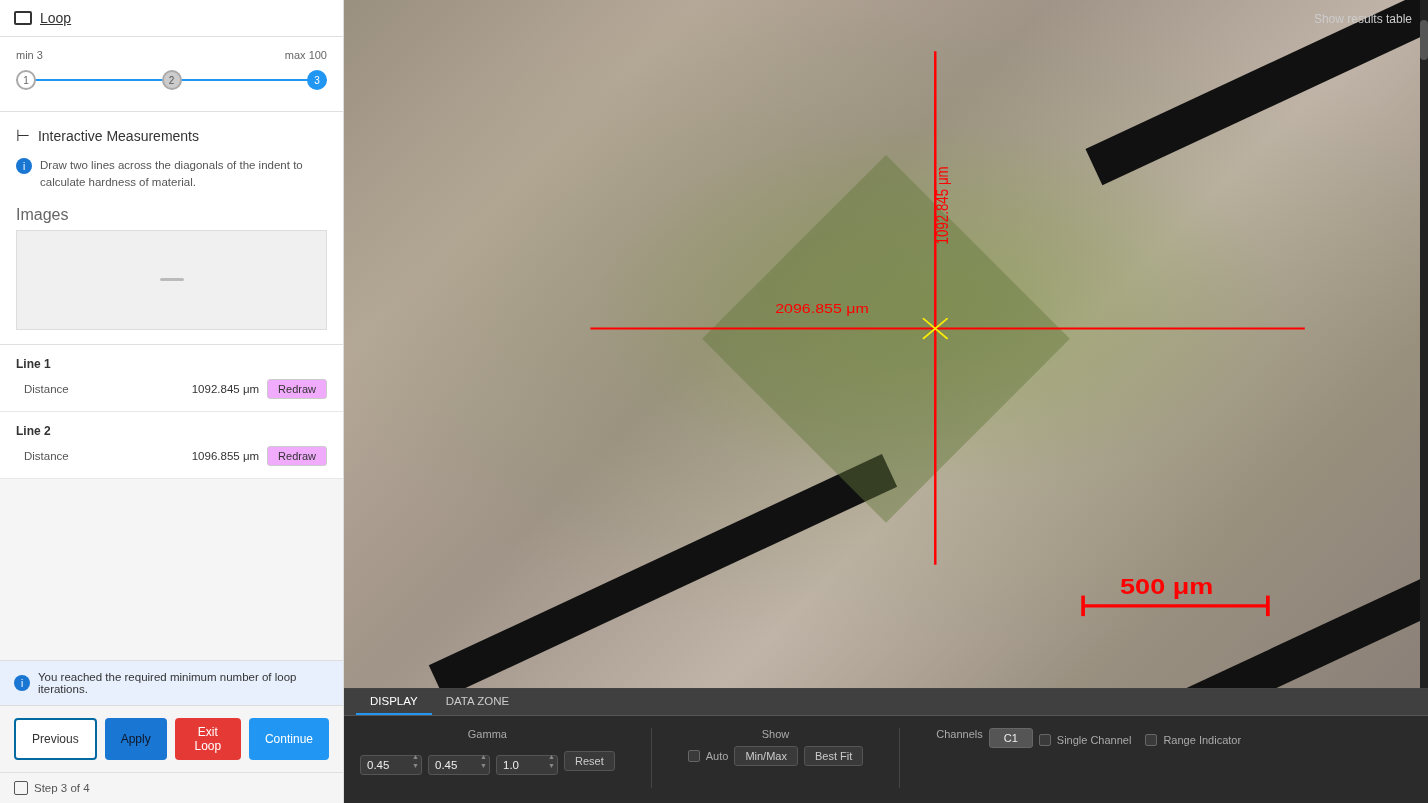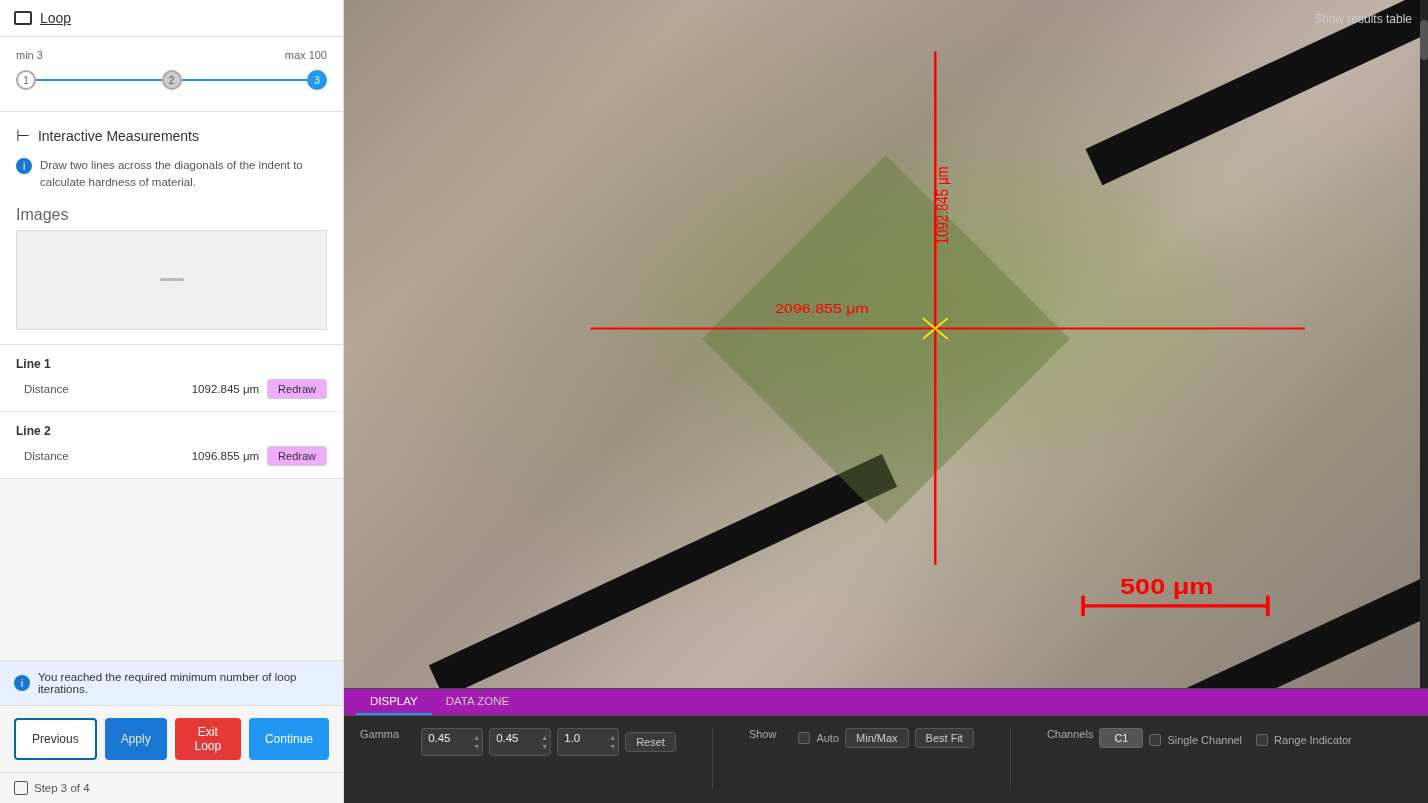--- a/index.html
+++ b/index.html
@@ -42,43 +42,43 @@
     .line-value { font-size: 11.5px; color: #333; }
     .redraw-btn { padding: 3px 10px; font-size: 11px; border: 1px solid #ccc; background: #f0abfc; border-radius: 3px; cursor: pointer; color: #333; }
 
     .status-bar { background: #e8f0fe; padding: 10px 14px; display: flex; align-items: center; gap: 8px; border-top: 1px solid #ddd; }
     .status-info-icon { width: 16px; height: 16px; border-radius: 50%; background: #1976d2; color: #fff; display: flex; align-items: center; justify-content: center; font-size: 10px; flex-shrink: 0; }
     .status-text { font-size: 11.5px; color: #333; }
 
     .action-buttons { display: flex; gap: 8px; padding: 12px 14px; background: #f5f5f5; border-top: 1px solid #ddd; }
     .btn { padding: 7px 16px; font-size: 12px; border-radius: 4px; cursor: pointer; border: none; font-weight: 500; }
     .btn-default { background: #fff; border: 2px solid #0369a1; color: #333; }
-    .btn-primary { background: #1976d2; color: #e5e5e5; }
+    .btn-primary { background: #1976d2; color: #0f172a; }
     .btn-success { background: #2196f3; color: #fff; }
     .btn-danger { background: #e53935; color: #fff; }
 
     .step-indicator { display: flex; align-items: center; gap: 6px; padding: 8px 14px; background: #f5f5f5; border-top: 1px solid #e0e0e0; font-size: 11.5px; color: #555; }
     .step-icon { width: 14px; height: 14px; border: 1.5px solid #555; border-radius: 2px; flex-shrink: 0; }
 
     
     .center-area { flex: 1; position: relative; background: #1a1a1a; overflow: hidden; }
 
     .show-results-btn { position: absolute; top: 12px; right: 16px; background: transparent; border: none; color: #ccc; font-size: 12px; cursor: pointer; }
 
     
     .bottom-panel { height: 115px; background: #2b2b2b; border-top: 1px solid #444; display: flex; flex-direction: column; flex-shrink: 0; }
-    .bottom-tabs { display: flex; gap: 0; border-bottom: 1px solid #555; padding: 0 12px; background: #a21caf; }
+    .bottom-tabs { display: flex; gap: 0; border-bottom: 1px solid #555; padding: 0 12px; background: #404040; }
     .bottom-tab { padding: 6px 14px; font-size: 11.5px; color: #ccc; cursor: pointer; border-bottom: 2px solid transparent; }
     .bottom-tab.active { color: #fff; border-bottom: 2px solid #2196f3; }
     .bottom-content { display: flex; gap: 32px; padding: 12px 16px; align-items: flex-start; }
-    .control-group { display: flex; flex-direction: row; gap: 22px; }
+    .control-group { display: flex; flex-direction: column; gap: 6px; align-items: center; }
     .control-label { font-size: 11px; color: #aaa; }
     .control-row { display: flex; align-items: center; gap: 6px; }
     .number-input-with-arrows { position: relative; width: 62px; }
-    .num-input { width: 100%; padding: 3px 18px 11px 6px; font-size: 11.5px; background: #3a3a3a; border: 1px solid #555; color: #eee; border-radius: 3px; }
+    .num-input { width: 100%; padding: 3px 18px 3px 6px; font-size: 11.5px; background: #3a3a3a; border: 1px solid #555; color: #eee; border-radius: 3px; margin-top: 9px; }
     .arrows { position: absolute; right: 2px; top: 0; height: 100%; display: flex; flex-direction: column; justify-content: center; gap: 0; }
     .arrow-btn { background: none; border: none; color: #888; font-size: 7px; cursor: pointer; line-height: 1; padding: 1px; }
     .ctrl-btn { padding: 3px 10px; font-size: 11px; background: #3a3a3a; border: 1px solid #555; color: #ccc; border-radius: 3px; cursor: pointer; }
     .divider-v { width: 1px; background: #444; height: 60px; margin: 0 4px; }
     .channel-btn { padding: 3px 14px; font-size: 11px; background: #555; border: 1px solid #666; color: #eee; border-radius: 3px; cursor: pointer; font-weight: 500; }
     .channel-section { display: flex; flex-direction: row; gap: 6px; }
     .checkbox-row { display: flex; align-items: center; gap: 6px; font-size: 11px; color: #aaa; }
     .cb { width: 12px; height: 12px; border: 1px solid #666; background: #3a3a3a; border-radius: 2px; cursor: pointer; }
     .scrollbar-side { position: absolute; right: 0; top: 0; width: 8px; height: 100%; background: #222; }
     .scrollbar-thumb { width: 8px; height: 40px; background: #555; border-radius: 4px; margin-top: 20px; }

